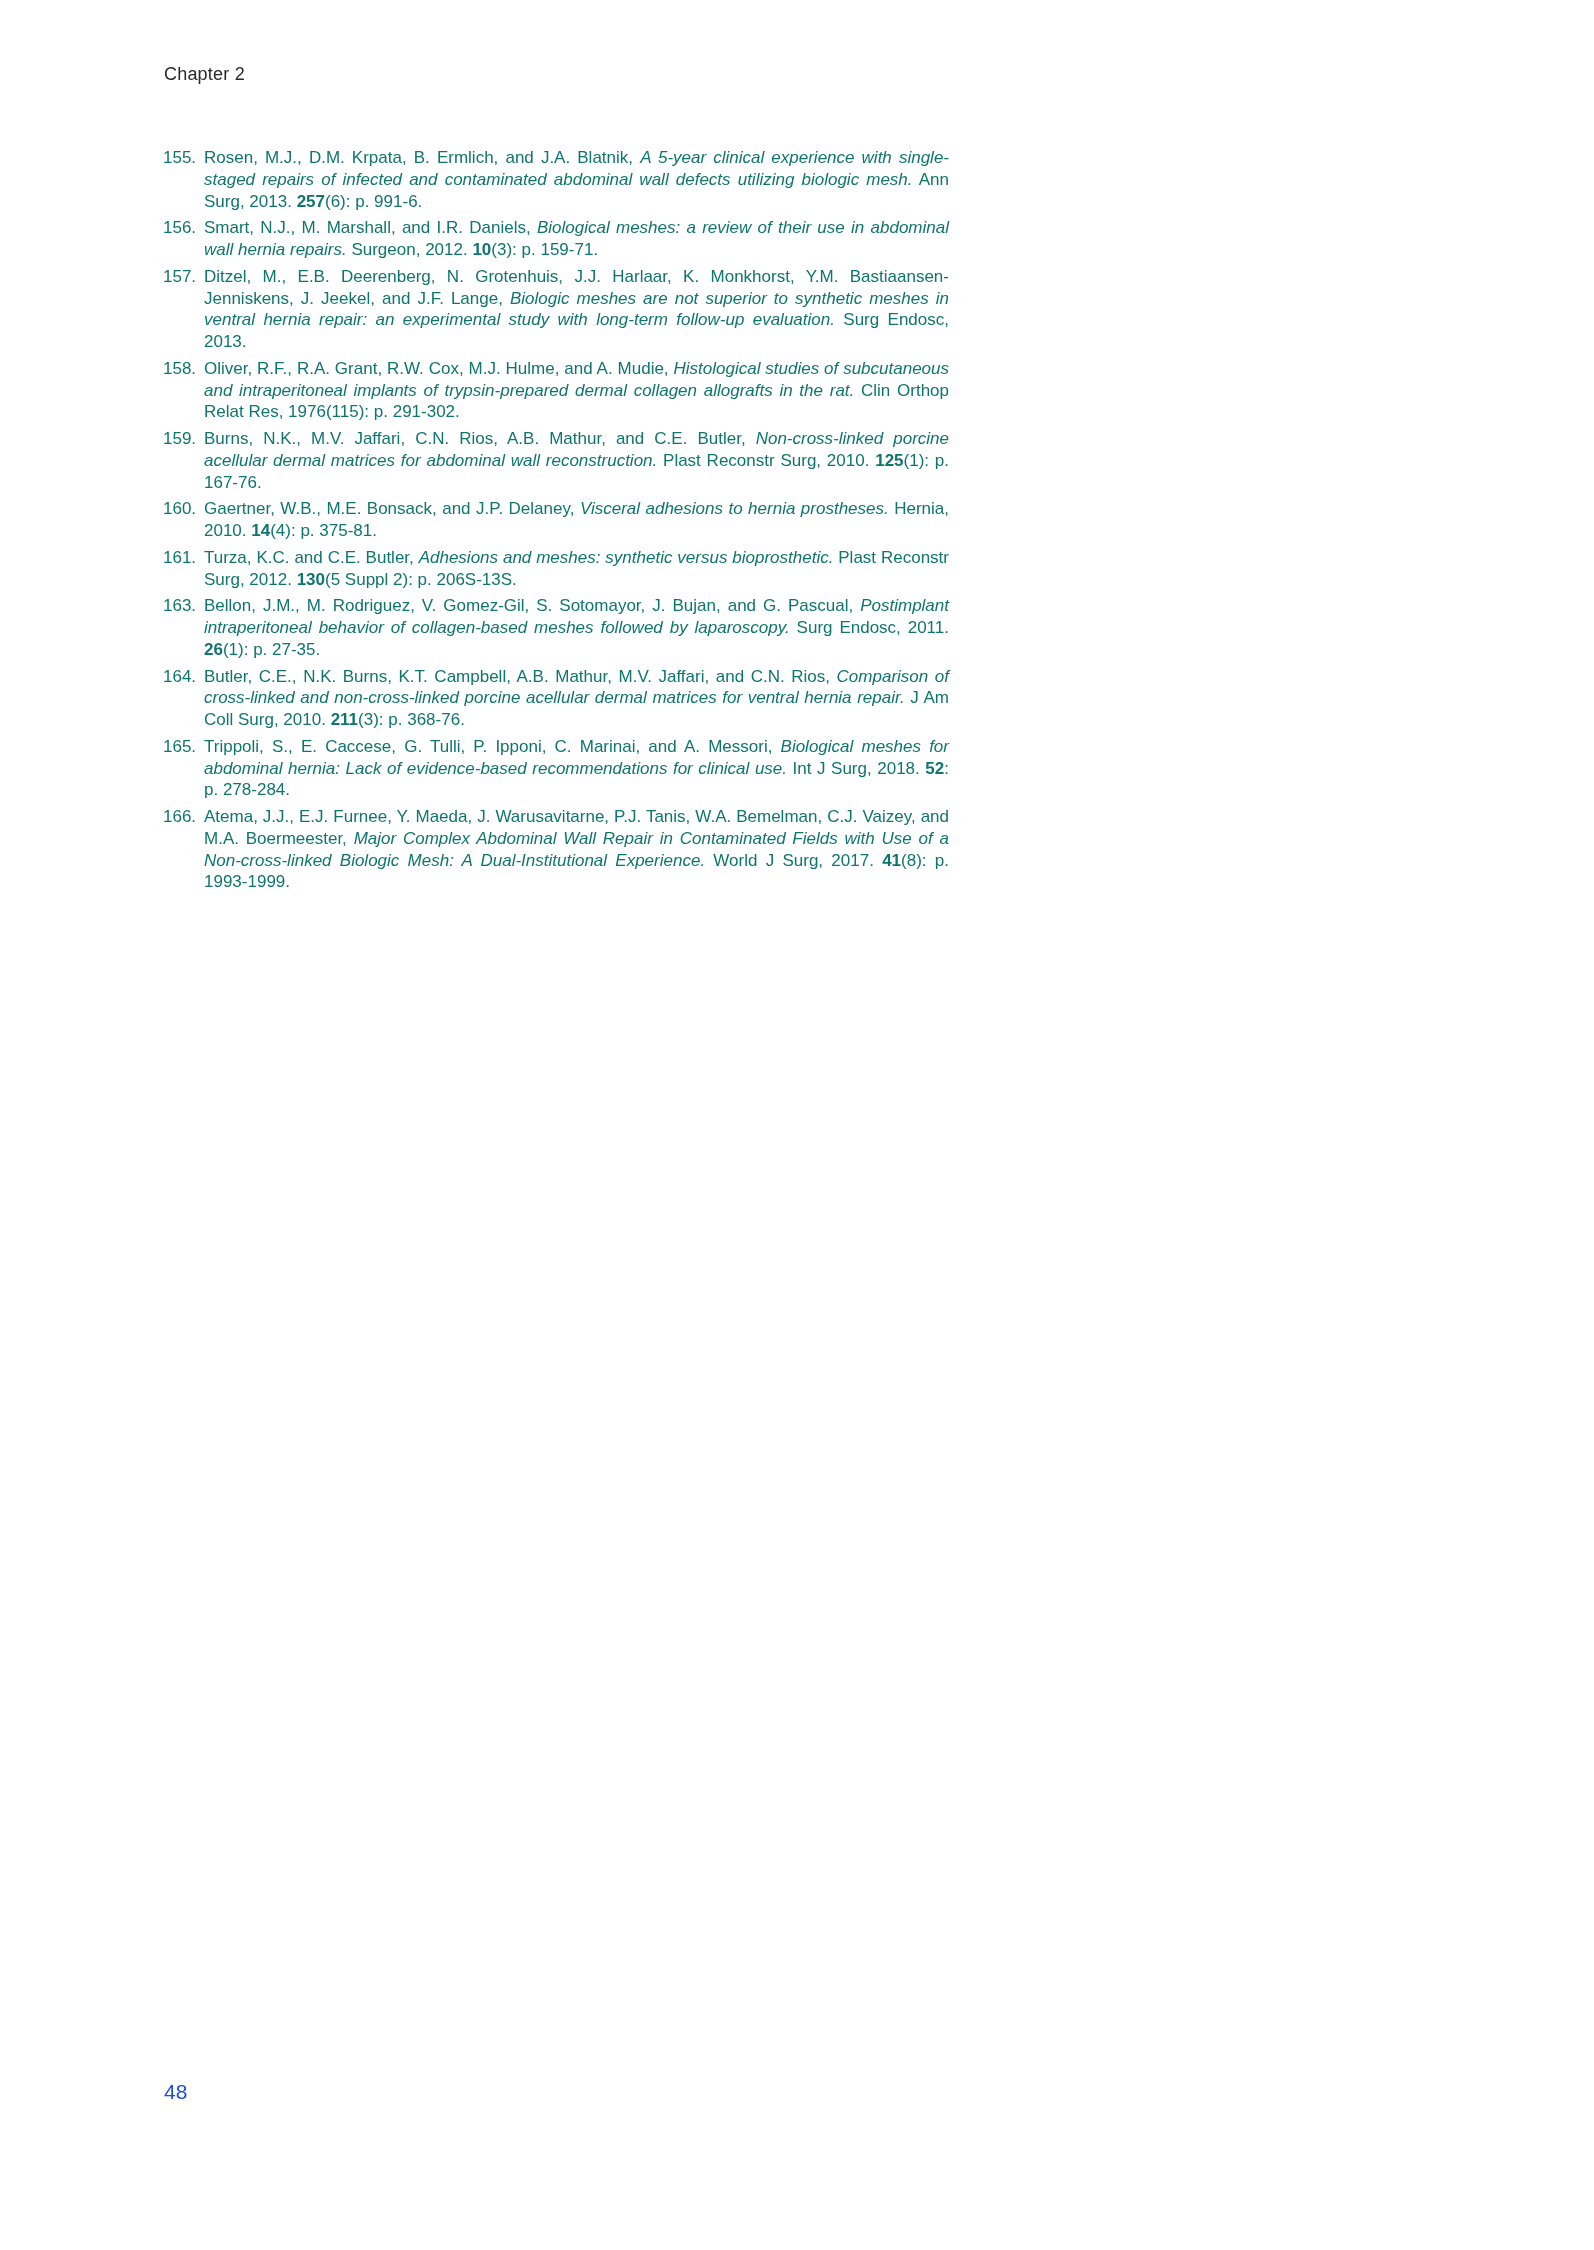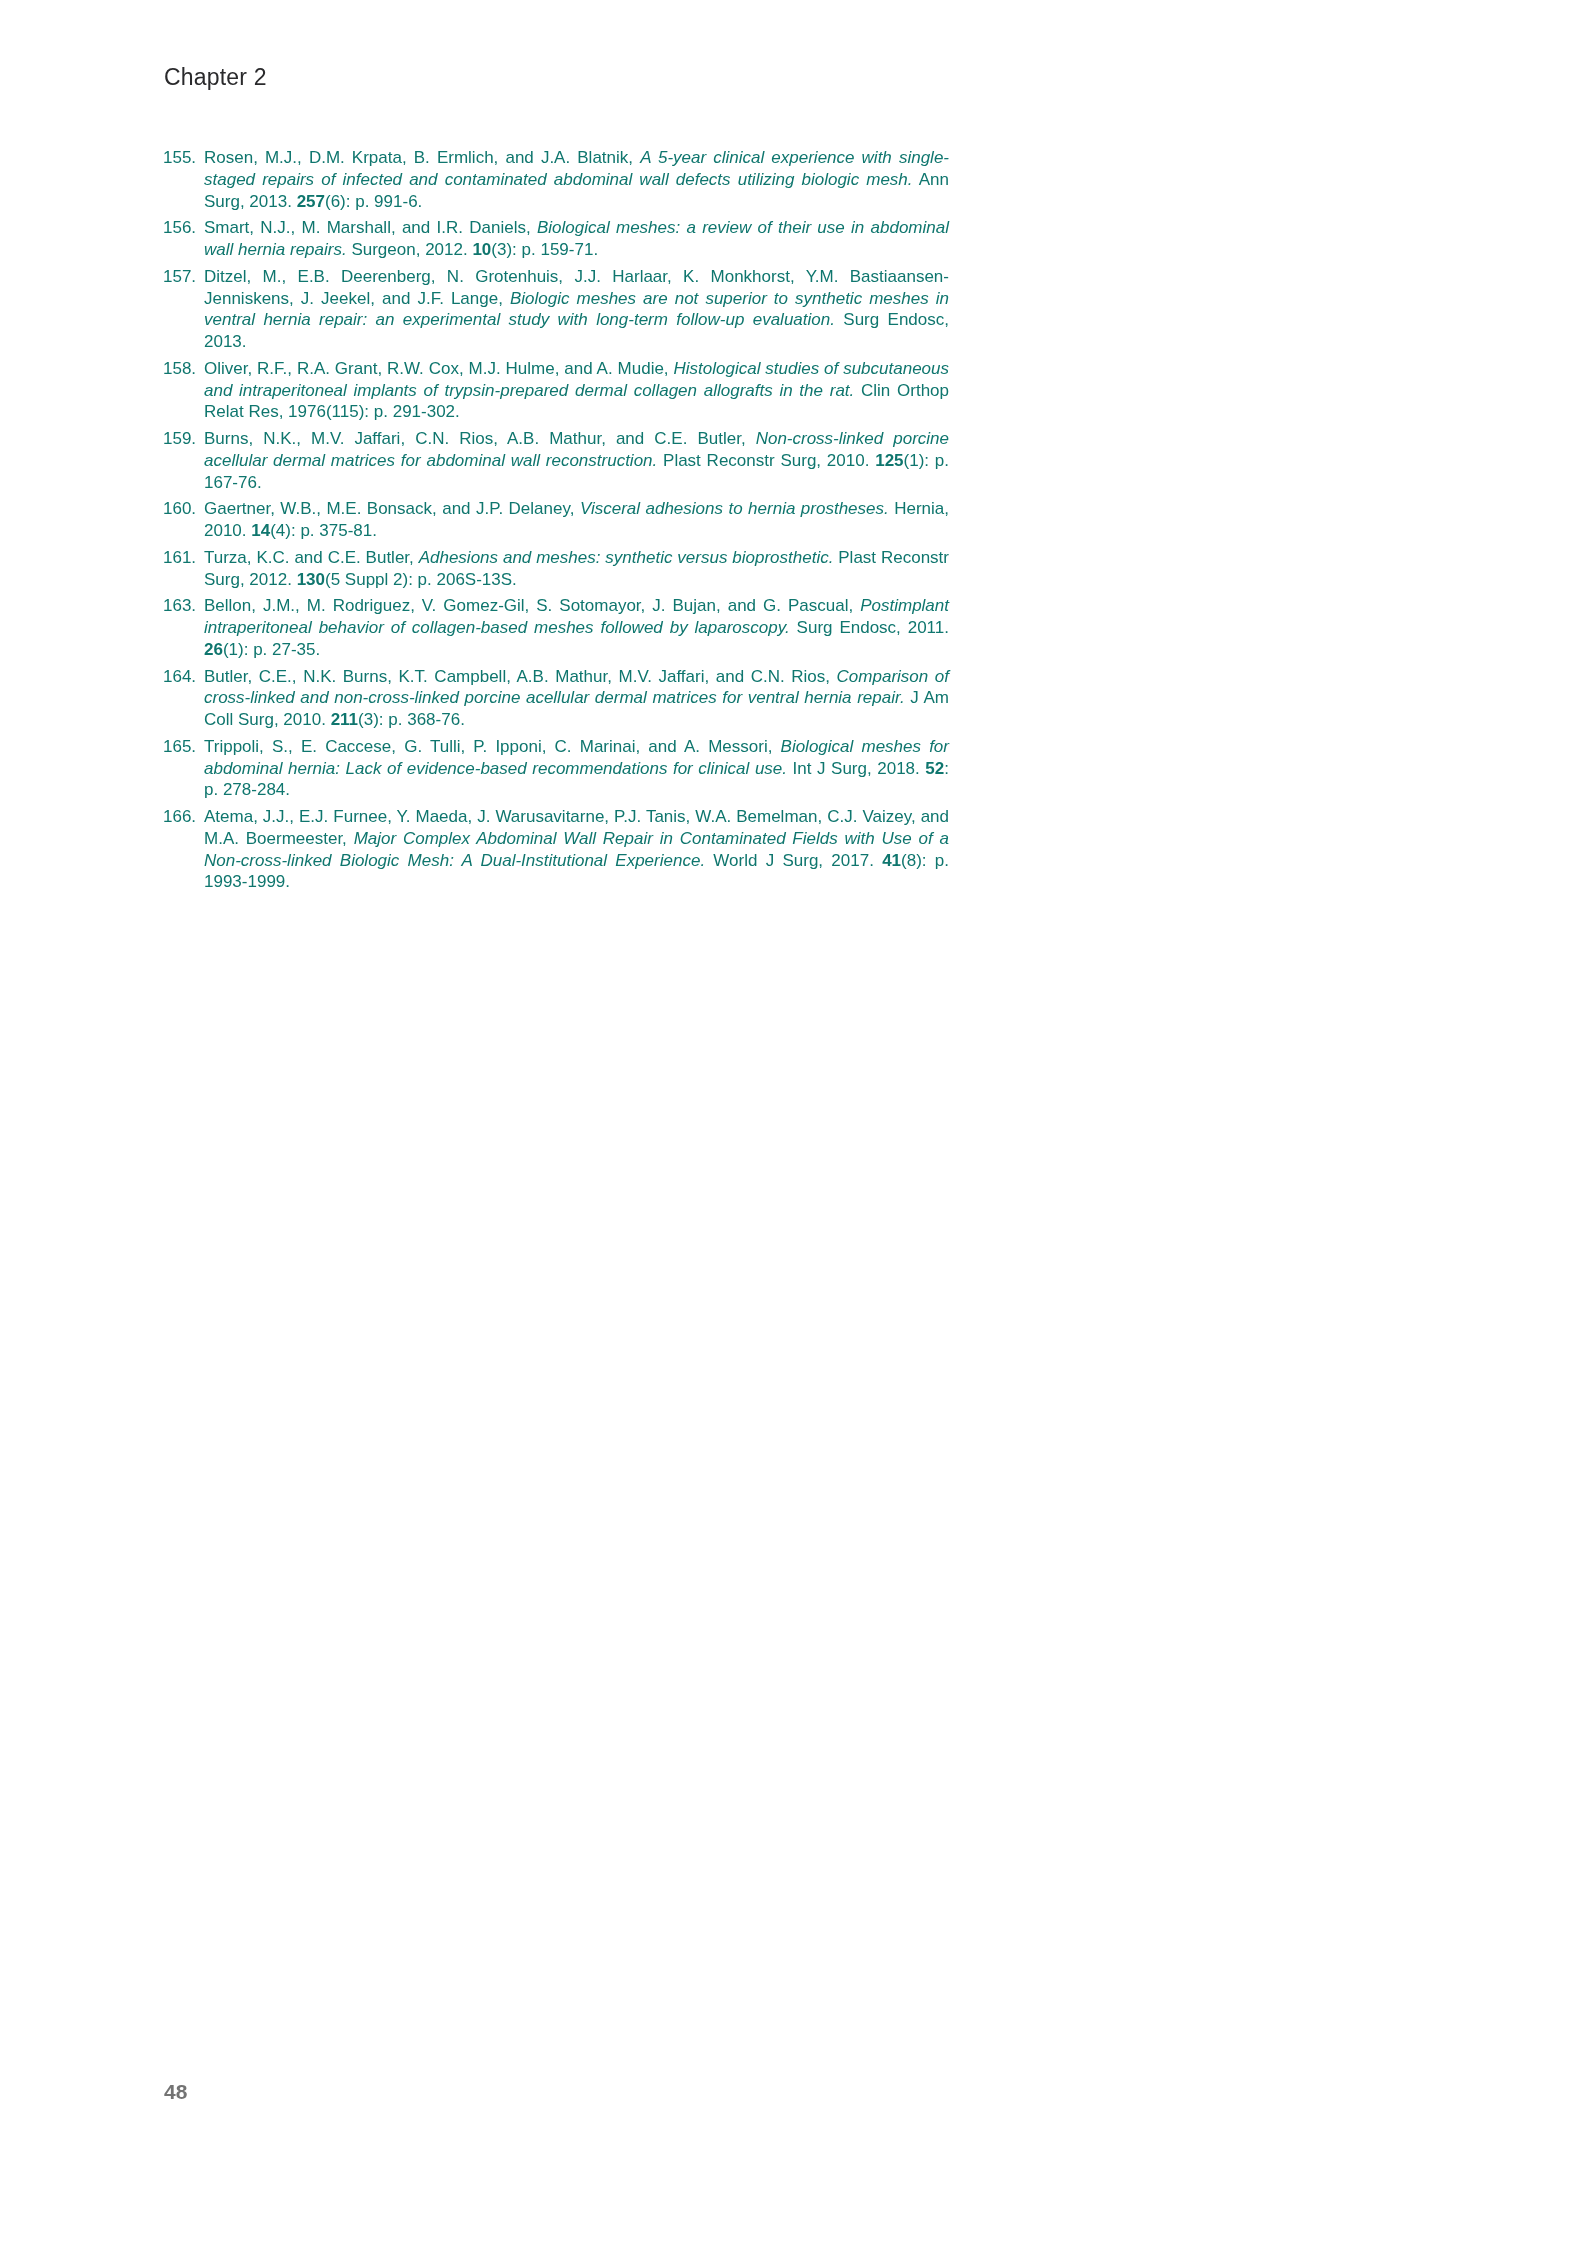--- a/index.html
+++ b/index.html
@@ -13,21 +13,21 @@
     height: 2250px;
     background: #ffffff;
     font-family: "Liberation Sans", sans-serif;
     color: #1c1c1e;
     overflow: hidden;
   }
   .chapter-header {
     position: absolute;
     left: 164px;
     top: 64px;
-    font-size: 23px;
+    font-size: 18px;
     font-weight: 500;
     color: #2a2a2c;
     letter-spacing: 0.2px;
   }
   .references {
     position: absolute;
     left: 163px;
     top: 147px;
     width: 786px;
   }
@@ -46,22 +46,22 @@
     top: 0;
   }
   .rm { font-style: normal; font-weight: 400; }
   .it { font-style: italic; font-weight: 400; }
   .bd { font-style: normal; font-weight: 700; }
   .page-number {
     position: absolute;
     left: 164px;
     top: 2080px;
     font-size: 21px;
-    font-weight: 700;
-    color: #737373;
+    font-weight: 400;
+    color: #1d4ed8;
   }
 </style>
 </head>
 <body>
 
 <div class="page">
   <div class="chapter-header">Chapter 2</div>
 
   <div class="references">
       <div class="ref"><span class="ref-num">155.</span><span class="rm">Rosen, M.J., D.M. Krpata, B. Ermlich, and J.A. Blatnik, </span><span class="it">A 5-year clinical experience with single-staged repairs of infected and contaminated abdominal wall defects utilizing biologic mesh.</span><span class="rm"> Ann Surg, 2013. </span><span class="bd">257</span><span class="rm">(6): p. 991-6.</span></div>

